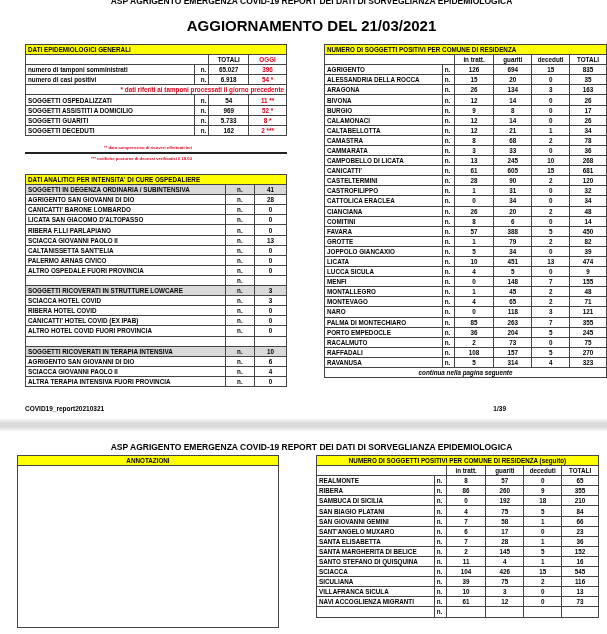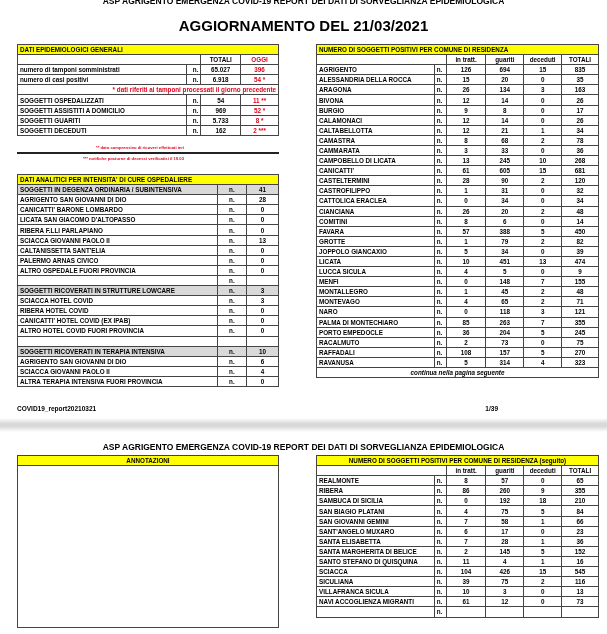--- a/index.html
+++ b/index.html
@@ -1,17 +1,17 @@
 <!DOCTYPE html>
 <html><head>
 <meta charset="utf-8">
 <style>
   * { box-sizing: border-box; margin: 0; padding: 0; }
   body { width: 607px; height: 634px; background: #ffffff; font-family: "Liberation Sans", sans-serif; color: #000; overflow: hidden; position: relative; }
-  .page { position: absolute; left: 0; width: 506px; background: #fff; }
+  .page { position: absolute; left: 8px; width: 506px; background: #fff; }
   .page1 { top: 0; height: 418px; }
   .gap { position: absolute; left: 0; top: 418px; width: 607px; height: 14px; background: linear-gradient(#ffffff, #d9d9d9 40%, #d9d9d9 60%, #ffffff); }
   .page2 { top: 432px; height: 202px; }
   .hdr { position: absolute; left: 0; width: 607px; text-align: center; font-weight: bold; }
   .hdr-top { top: -4px; font-size: 8.5px; }
   .hdr-sub { top: 17px; font-size: 15px; }
   .hdr2 { top: 10px; font-size: 8.5px; }
 
   table { border-collapse: collapse; font-size: 6.3px; font-weight: bold; position: absolute; }
   td { border: 1px solid #444; height: 10.1px; line-height: 9px; padding: 0 2px; white-space: nowrap; overflow: hidden; }

